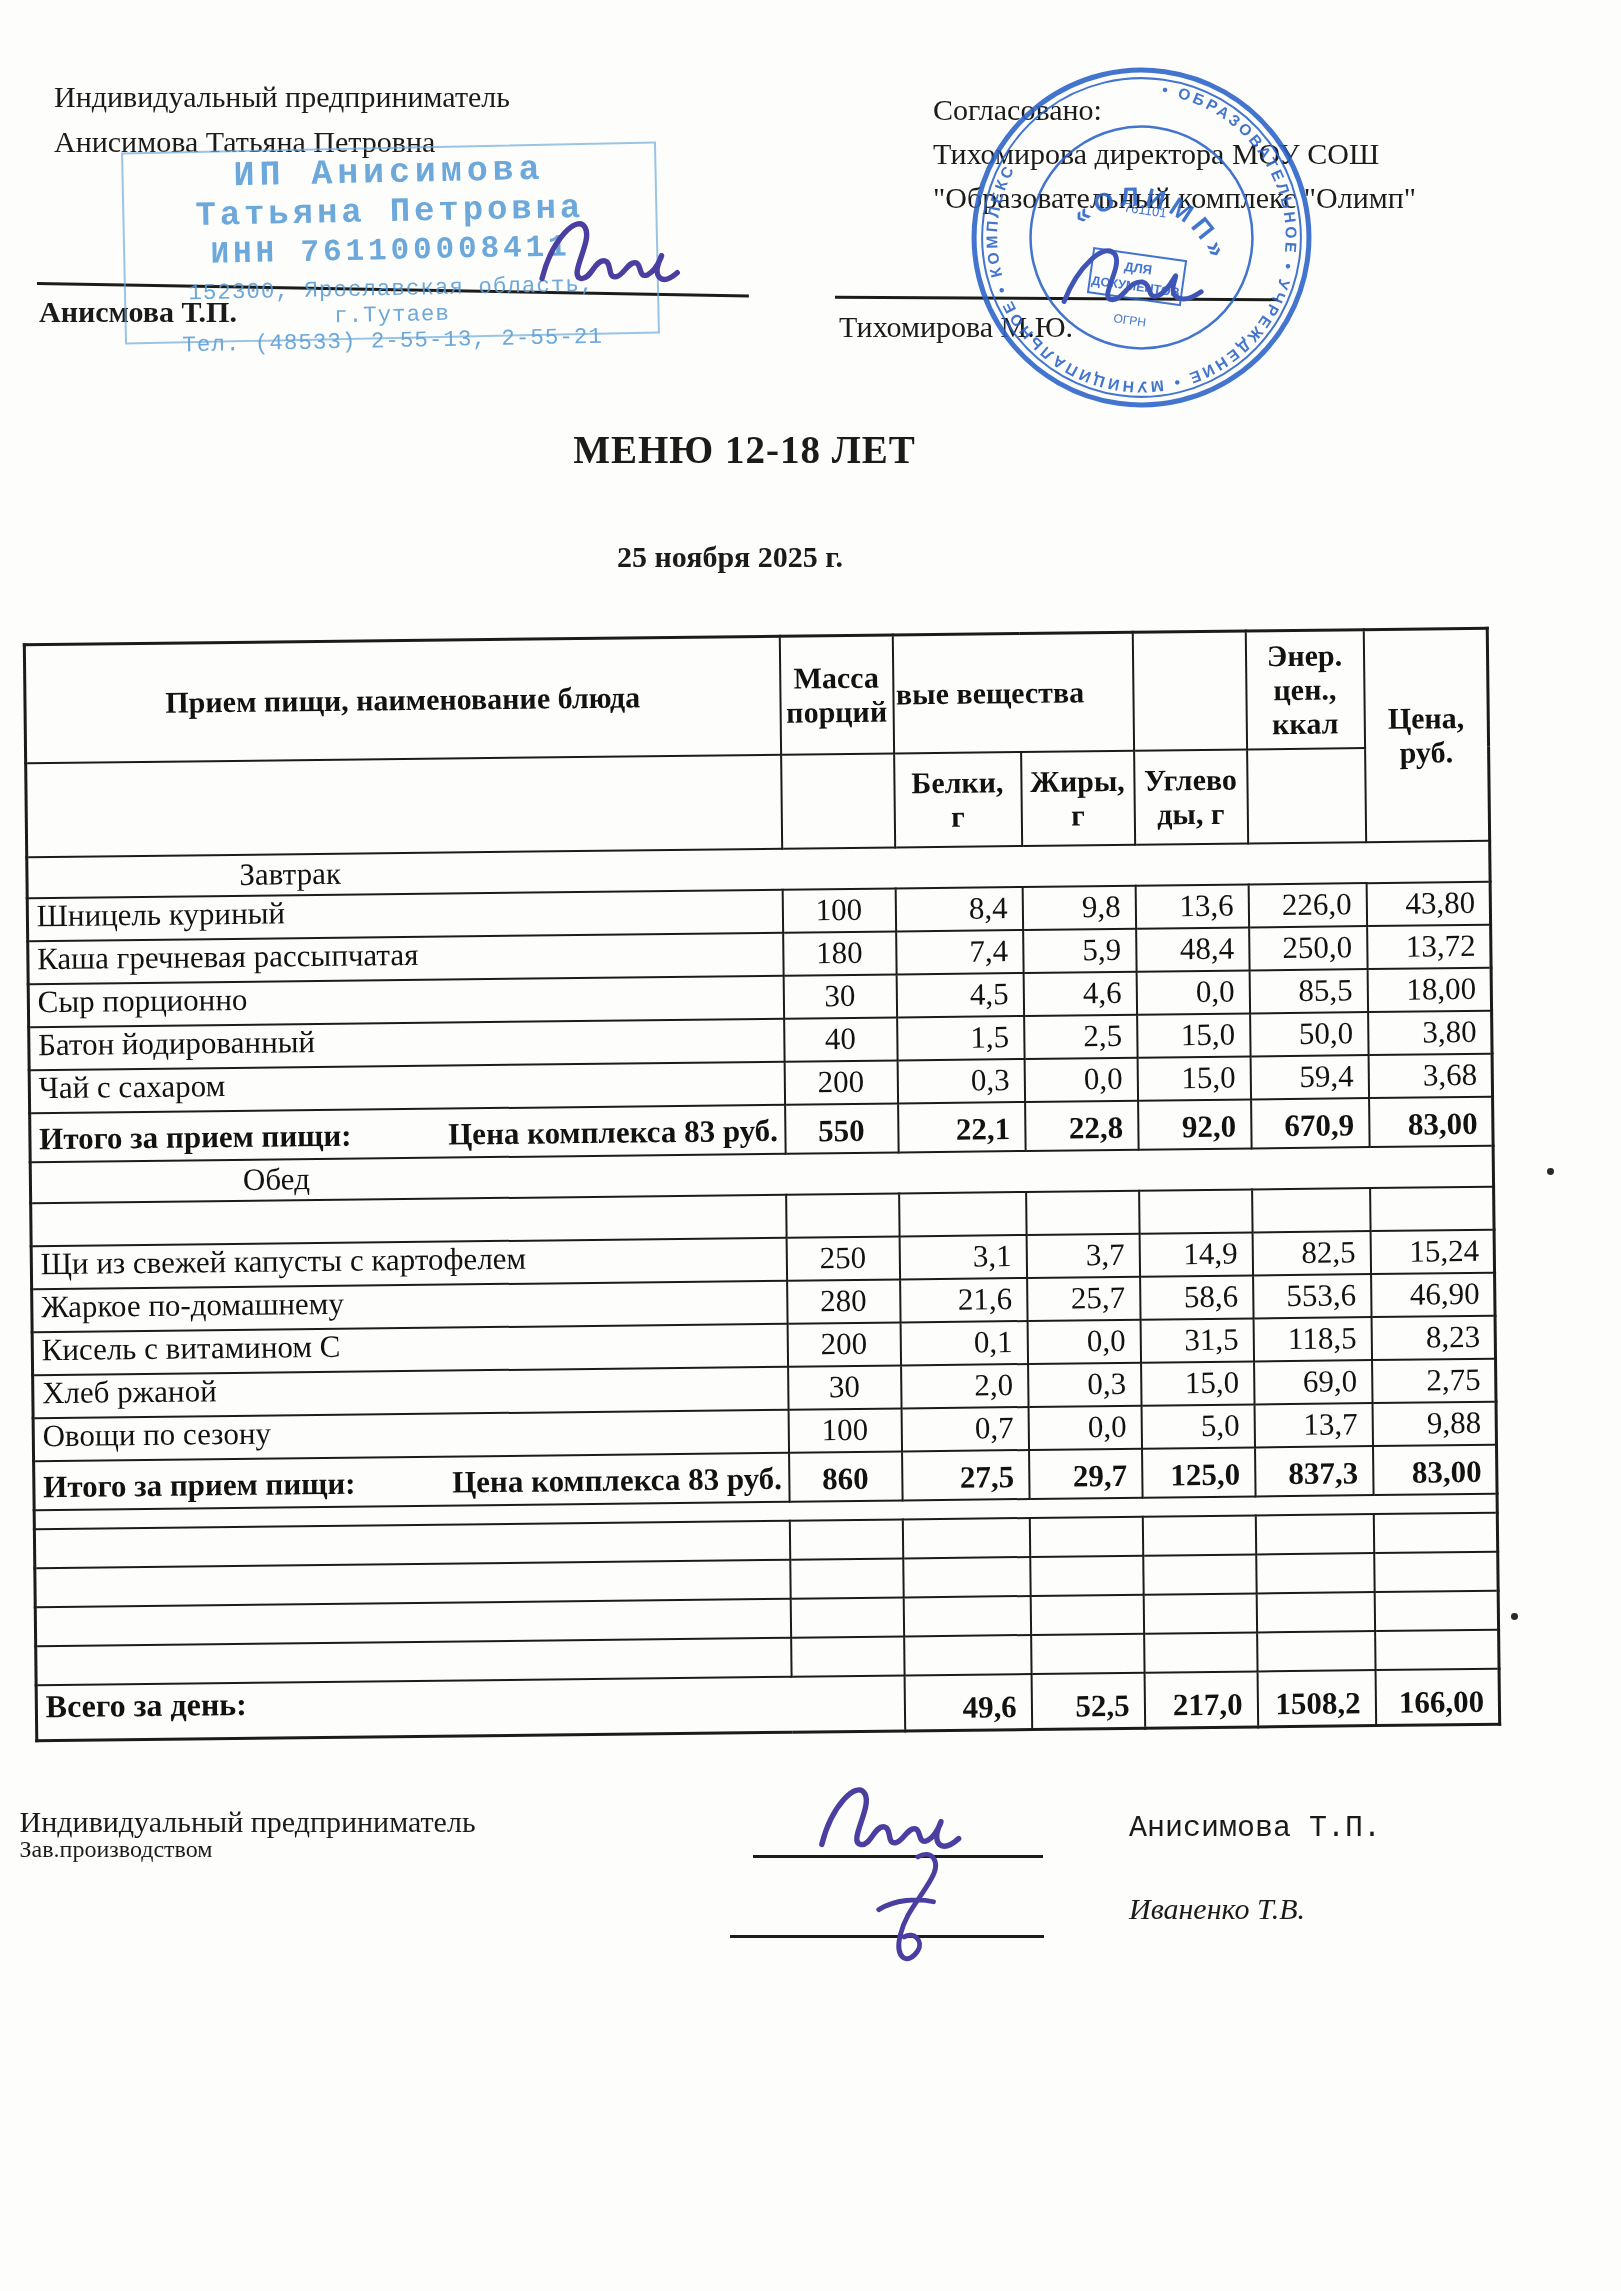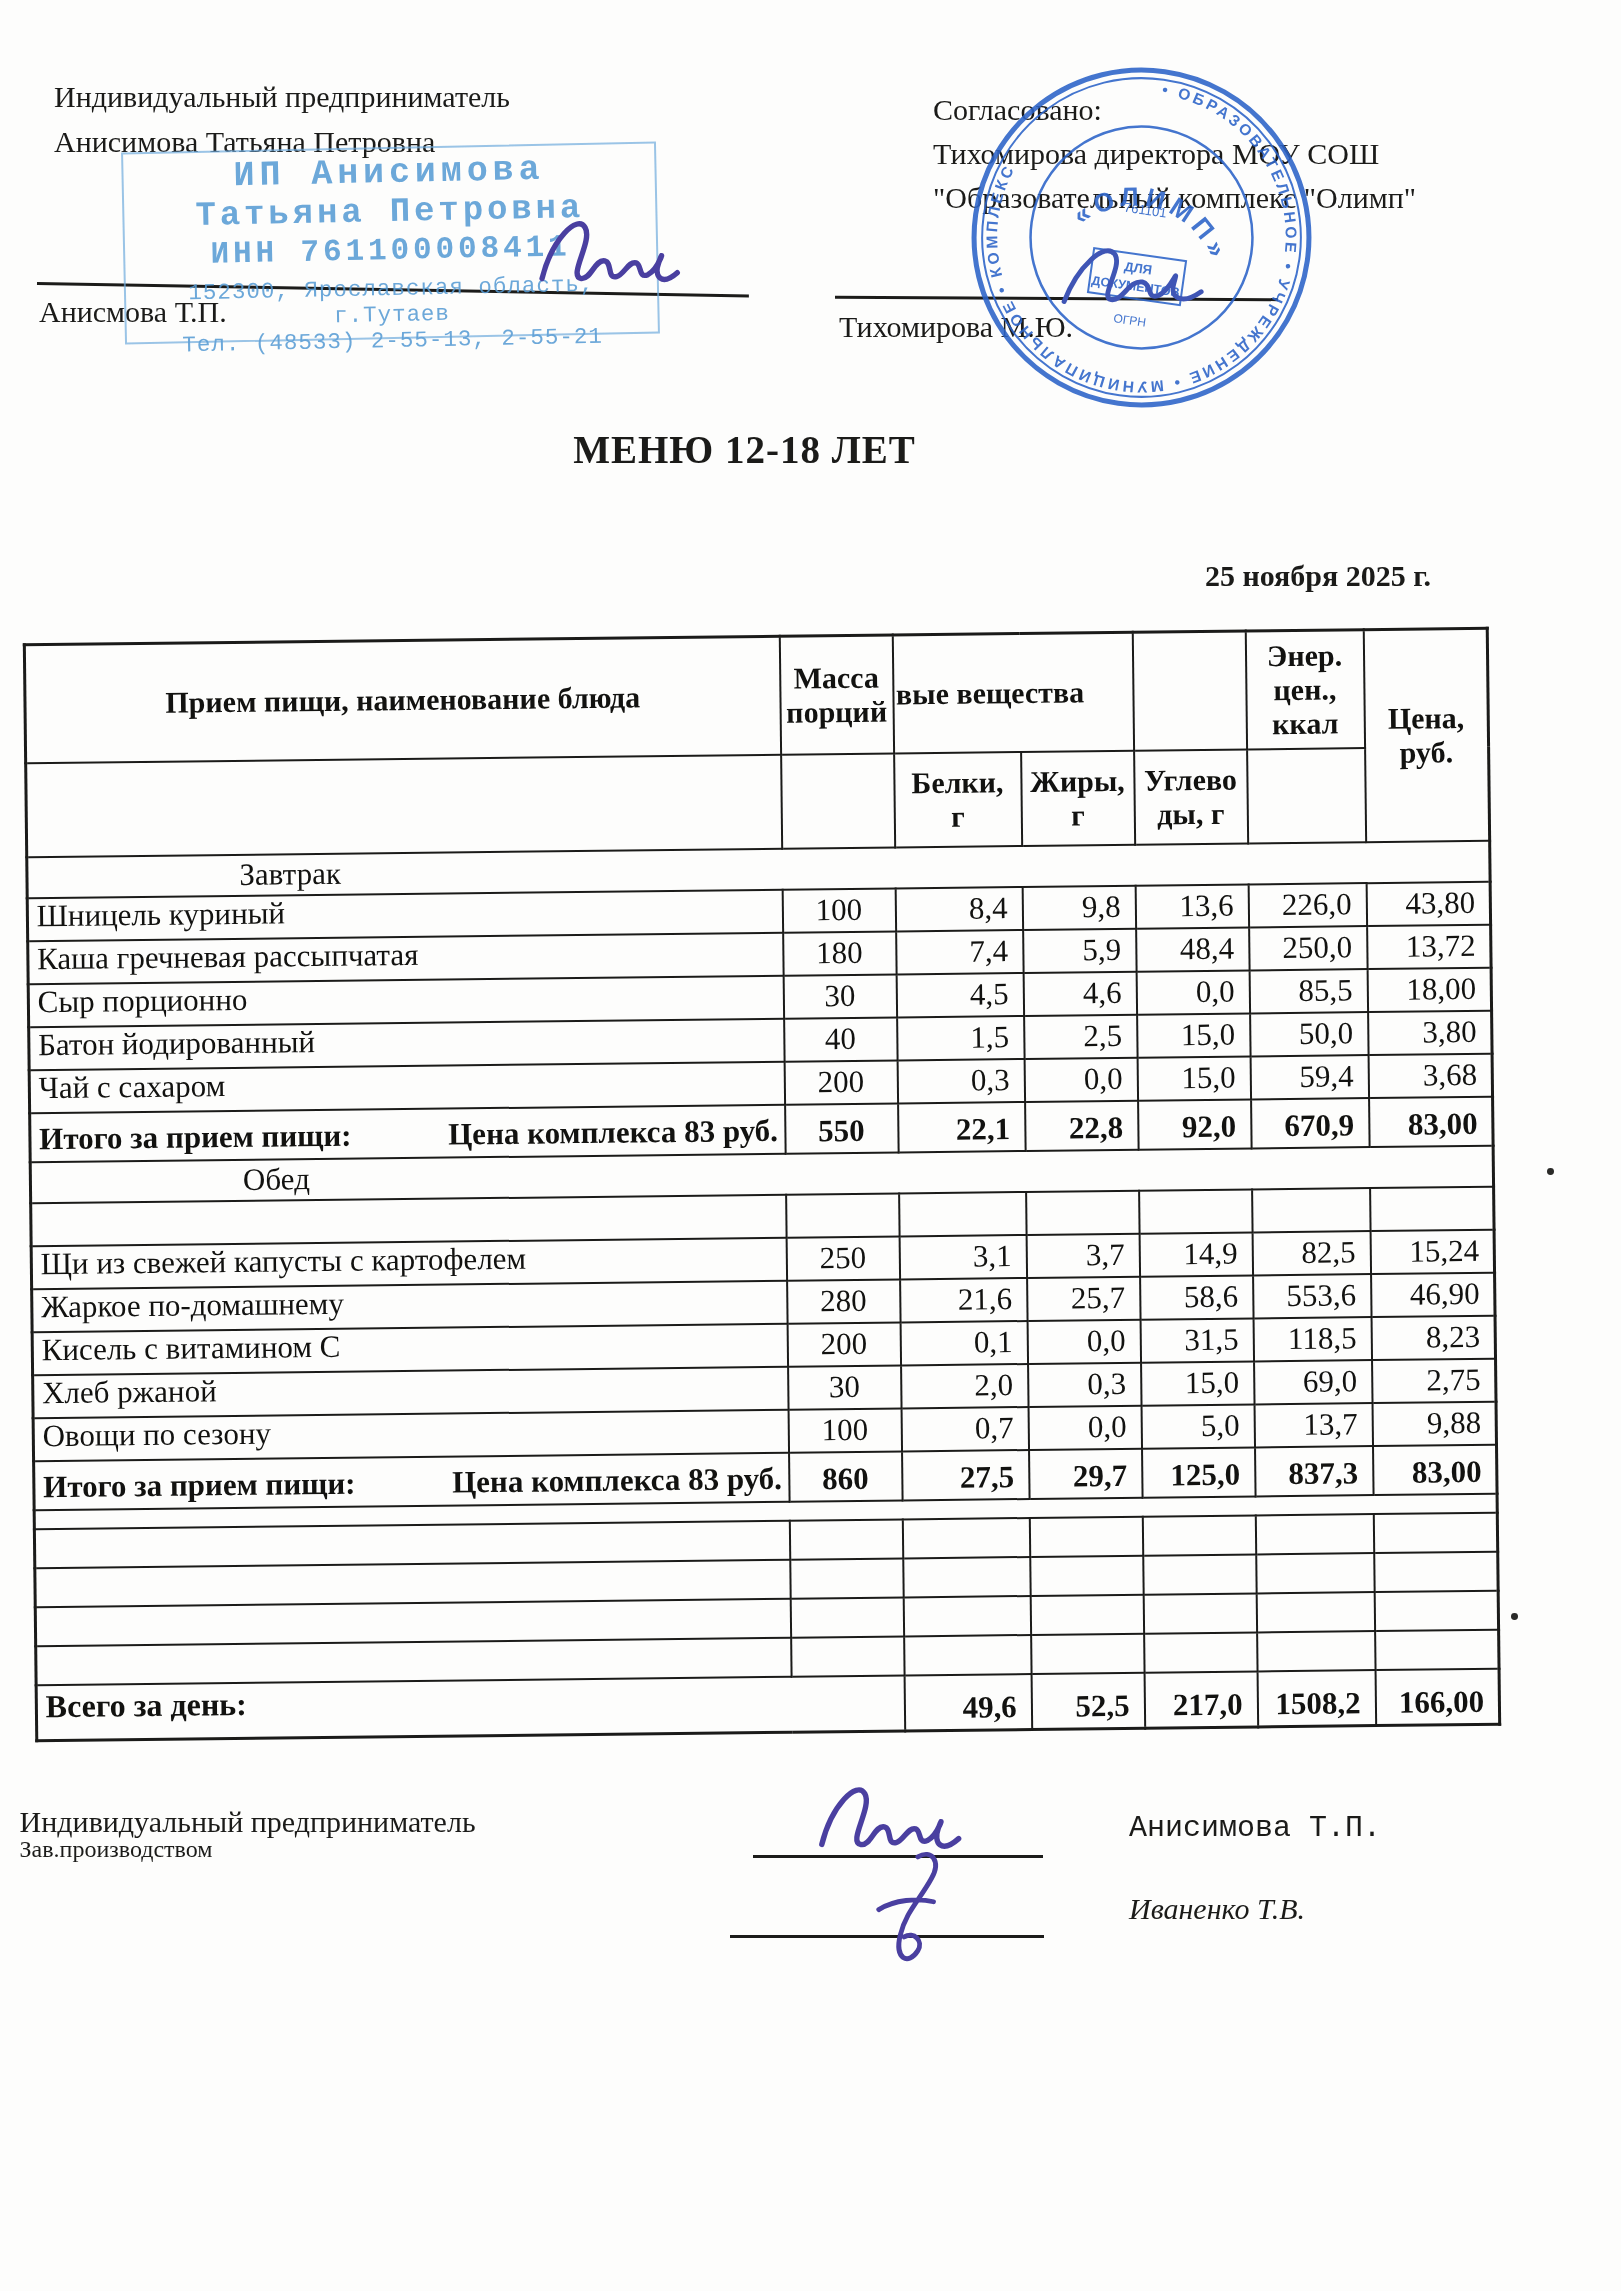--- a/index.html
+++ b/index.html
@@ -24,29 +24,29 @@
   }
   .stamp-rect .st1 { font-size:35px; font-weight:bold; letter-spacing:4.9px; margin-top:3.9px; }
   .stamp-rect .st2 { font-size:34px; font-weight:bold; letter-spacing:3.9px; }
   .stamp-rect .st3 { font-size:31px; font-weight:bold; letter-spacing:3.9px; margin-top:2px; }
   .stamp-rect .st4 { font-size:22.5px; letter-spacing:1px; margin-top:7.8px; }
   .stamp-rect .st5 { font-size:22.5px; letter-spacing:1px; }
 
   .sig-line { border-top:3.9px solid #1c1c1a; height:0; z-index:1; }
   .sigline-left  { left:37px;  top:282px; width:712px; transform:rotate(1.0deg); transform-origin:left center; }
   .sigline-right { left:835px; top:297px; width:443px; transform:rotate(0.3deg); }
-  .signer-left  { left:39px;  top:295px; font-size:30px; z-index:1; }
+  .signer-left  { left:39px;  top:295px; font-size:30px; z-index:1;font-weight:bold; }
   .signer-right { left:839px; top:310px; font-size:30px; z-index:1; }
 
   .stamp-round { left:965px; top:61px; width:353px; height:353px; z-index:3; transform:rotate(8deg); opacity:.88; }
   .sig-svg { z-index:4; }
 
   
   .doc-title { left:29px; top:427px; width:1431px; text-align:center; font-size:39px; font-weight:bold; letter-spacing:1px; }
-  .doc-date  { left:29px; top:559px; width:1402px; text-align:right; font-size:30px; font-weight:bold; }
+  .doc-date  { left:29px; top:540px; width:1402px; text-align:center; font-size:30px; font-weight:bold; }
 
   
   .tbl-wrap { left:29px; top:635px; transform:rotate(-0.65deg); transform-origin:center center; }
   table { border-collapse:collapse; table-layout:fixed; width:1462px; border:3.9px solid #1b1b19; }
   td { border:2.9px solid #1b1b19; padding:0; font-size:31px; color:#121210; }
   tr.r-h1 { height:118px; } tr.r-h2 { height:94px; }
   tr.r-sec { height:41px; } tr.r-dish { height:43px; }
   tr.r-total { height:49px; } tr.r-blank { height:43px; }
   tr.r-thin { height:19.6px; } tr.r-fill { height:39px; }
   tr.r-day { height:55px; }

